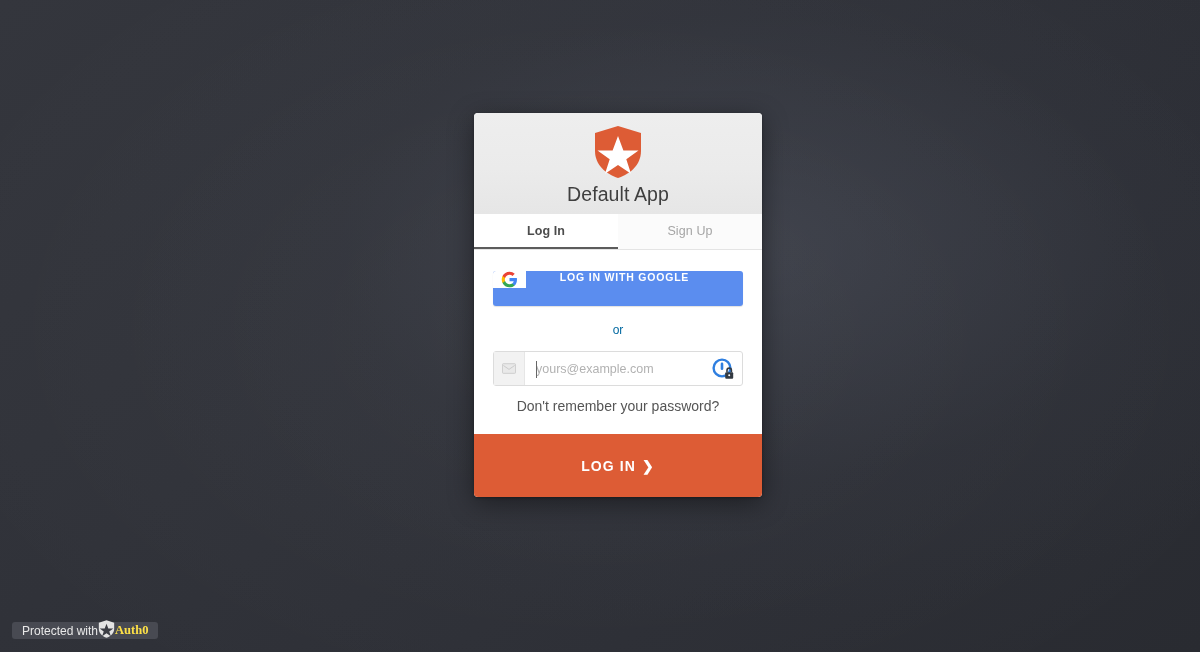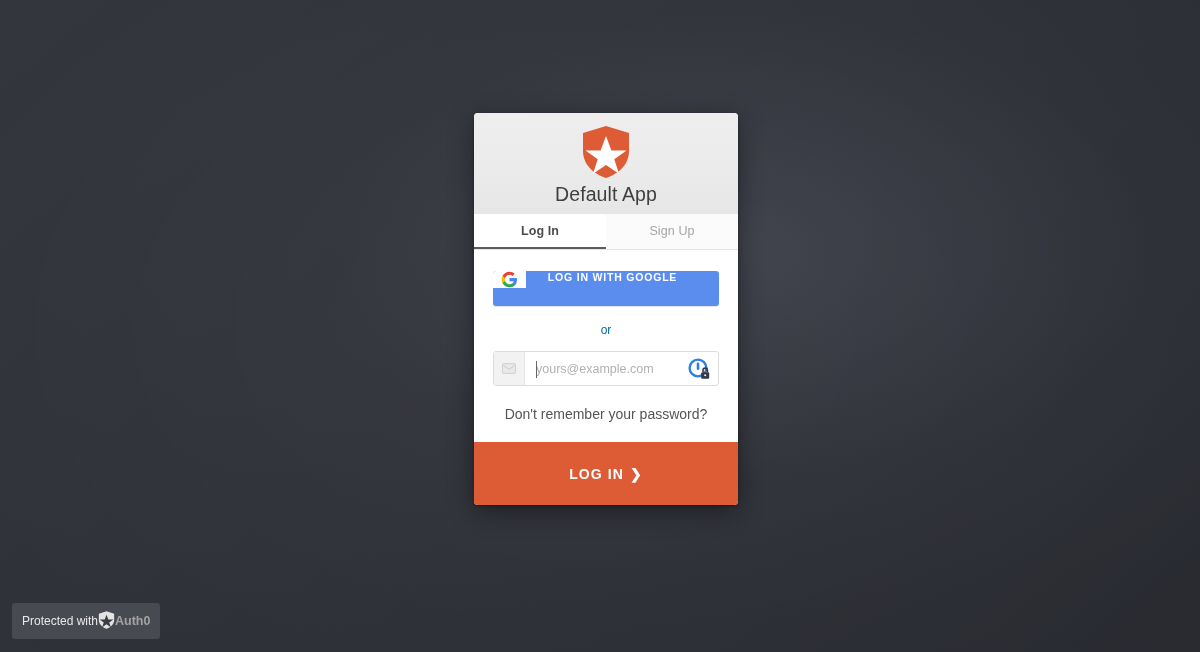--- a/index.html
+++ b/index.html
@@ -29,21 +29,21 @@
     position: absolute;
     inset: 0;
     background: radial-gradient(ellipse 1100px 700px at 50% 50%, rgba(255,255,255,0.035) 0%, rgba(0,0,0,0) 65%);
   }
 
   
   .card {
     position: absolute;
     left: 474px;
     top: 113px;
-    width: 264px;
+    width: 288px;
     border-radius: 4px;
     overflow: hidden;
     background: #ffffff;
     box-shadow: 0 6px 26px rgba(0,0,0,0.42), 0 1px 3px rgba(0,0,0,0.3);
   }
 
   .card-header {
     height: 101px;
     background: linear-gradient(to bottom, #eeeeee 0%, #ebebeb 55%, #e6e6e6 100%);
     display: flex;
@@ -133,21 +133,21 @@
     margin: 17px 0 14px 0;
   }
 
   .field {
     display: flex;
     align-items: stretch;
     height: 35px;
     border: 1px solid #dcdcdc;
     border-radius: 3px;
     background: #ffffff;
-    margin-bottom: 20px;
+    margin-bottom: 12px;
     position: relative;
   }
   .field-icon {
     width: 31px;
     flex: 0 0 31px;
     background: #f2f2f2;
     border-right: 1px solid #e6e6e6;
     display: flex;
     align-items: center;
     justify-content: center;
@@ -206,31 +206,31 @@
     justify-content: center;
     gap: 6px;
   }
   .login-btn .chev { font-size: 14px; font-weight: bold; }
 
   
   .protected-badge {
     position: absolute;
     left: 12px;
     bottom: 13px;
-    height: 36px;
+    height: 17px;
     display: flex;
     align-items: center;
     padding: 0 10px;
     border-radius: 3px;
     background: #484a52;
     color: #e8e8e8;
     font-size: 12px;
     cursor: pointer;
   }
-  .protected-badge .b-auth0 { font-weight: bold; color: #a3a3a3; font-size: 12.5px; }
+  .protected-badge .b-auth0 { font-weight: bold; color: #fde047; font-size: 12.5px; font-family: Liberation Serif, serif; }
 </style>
 </head>
 <body>
 
 <div id="page-bg"></div>
 
 <div class="card">
 
   <div class="card-header">
     <span class="logo-wrap">

